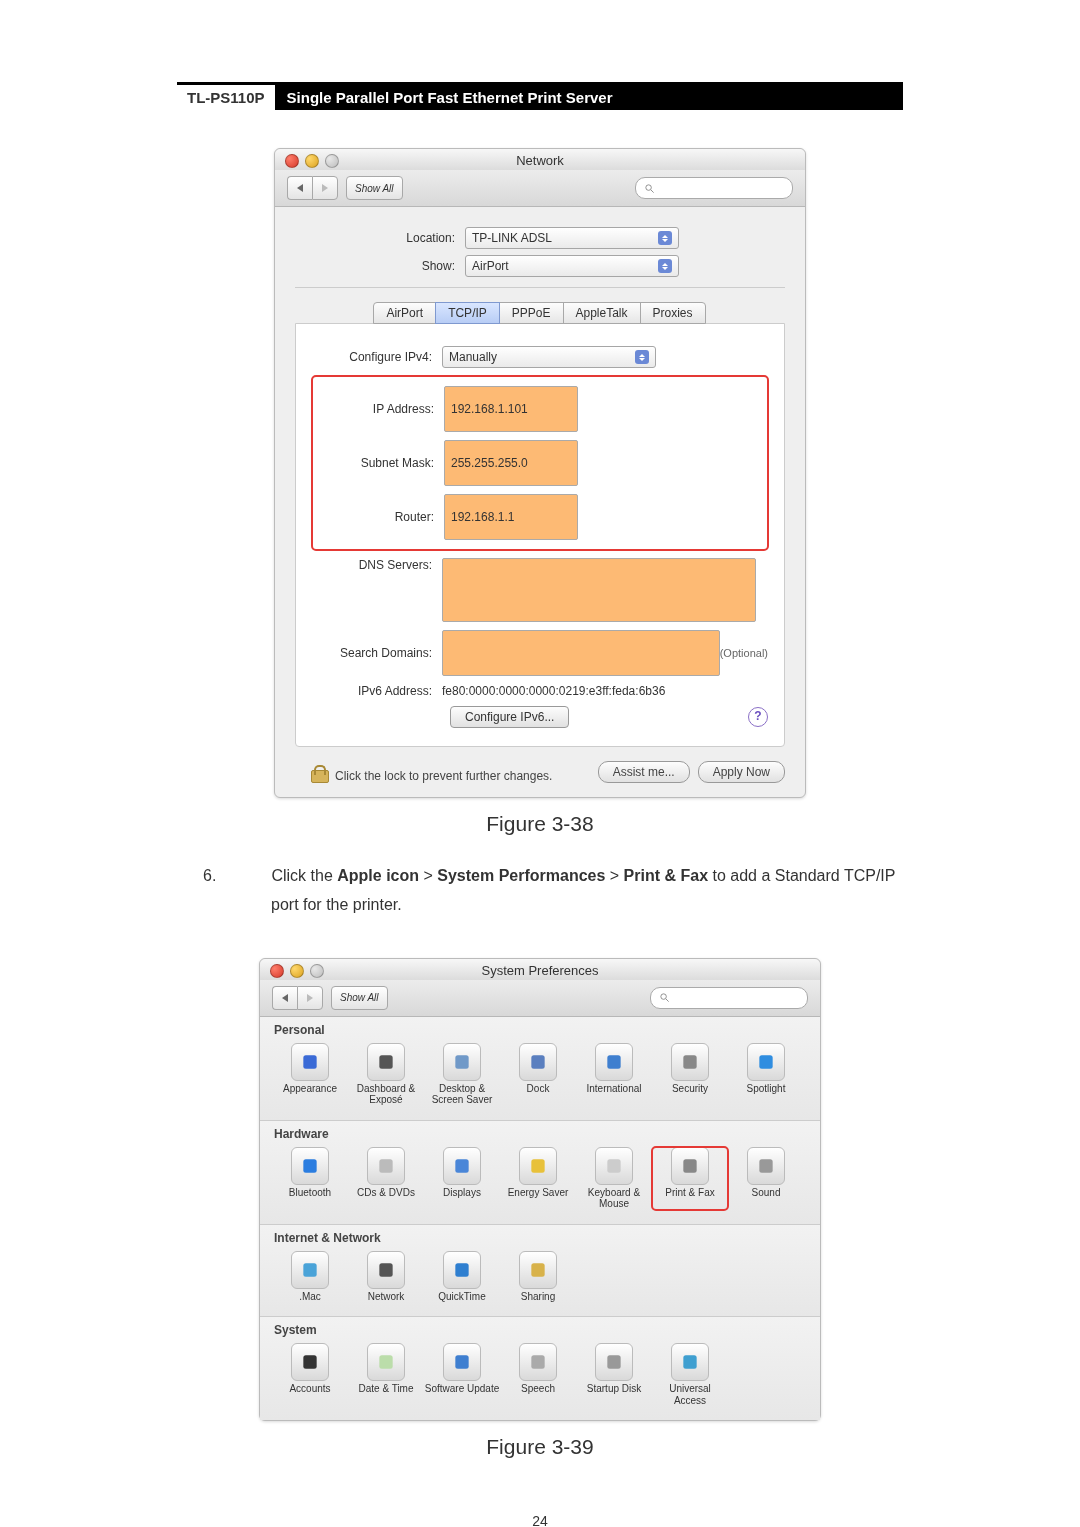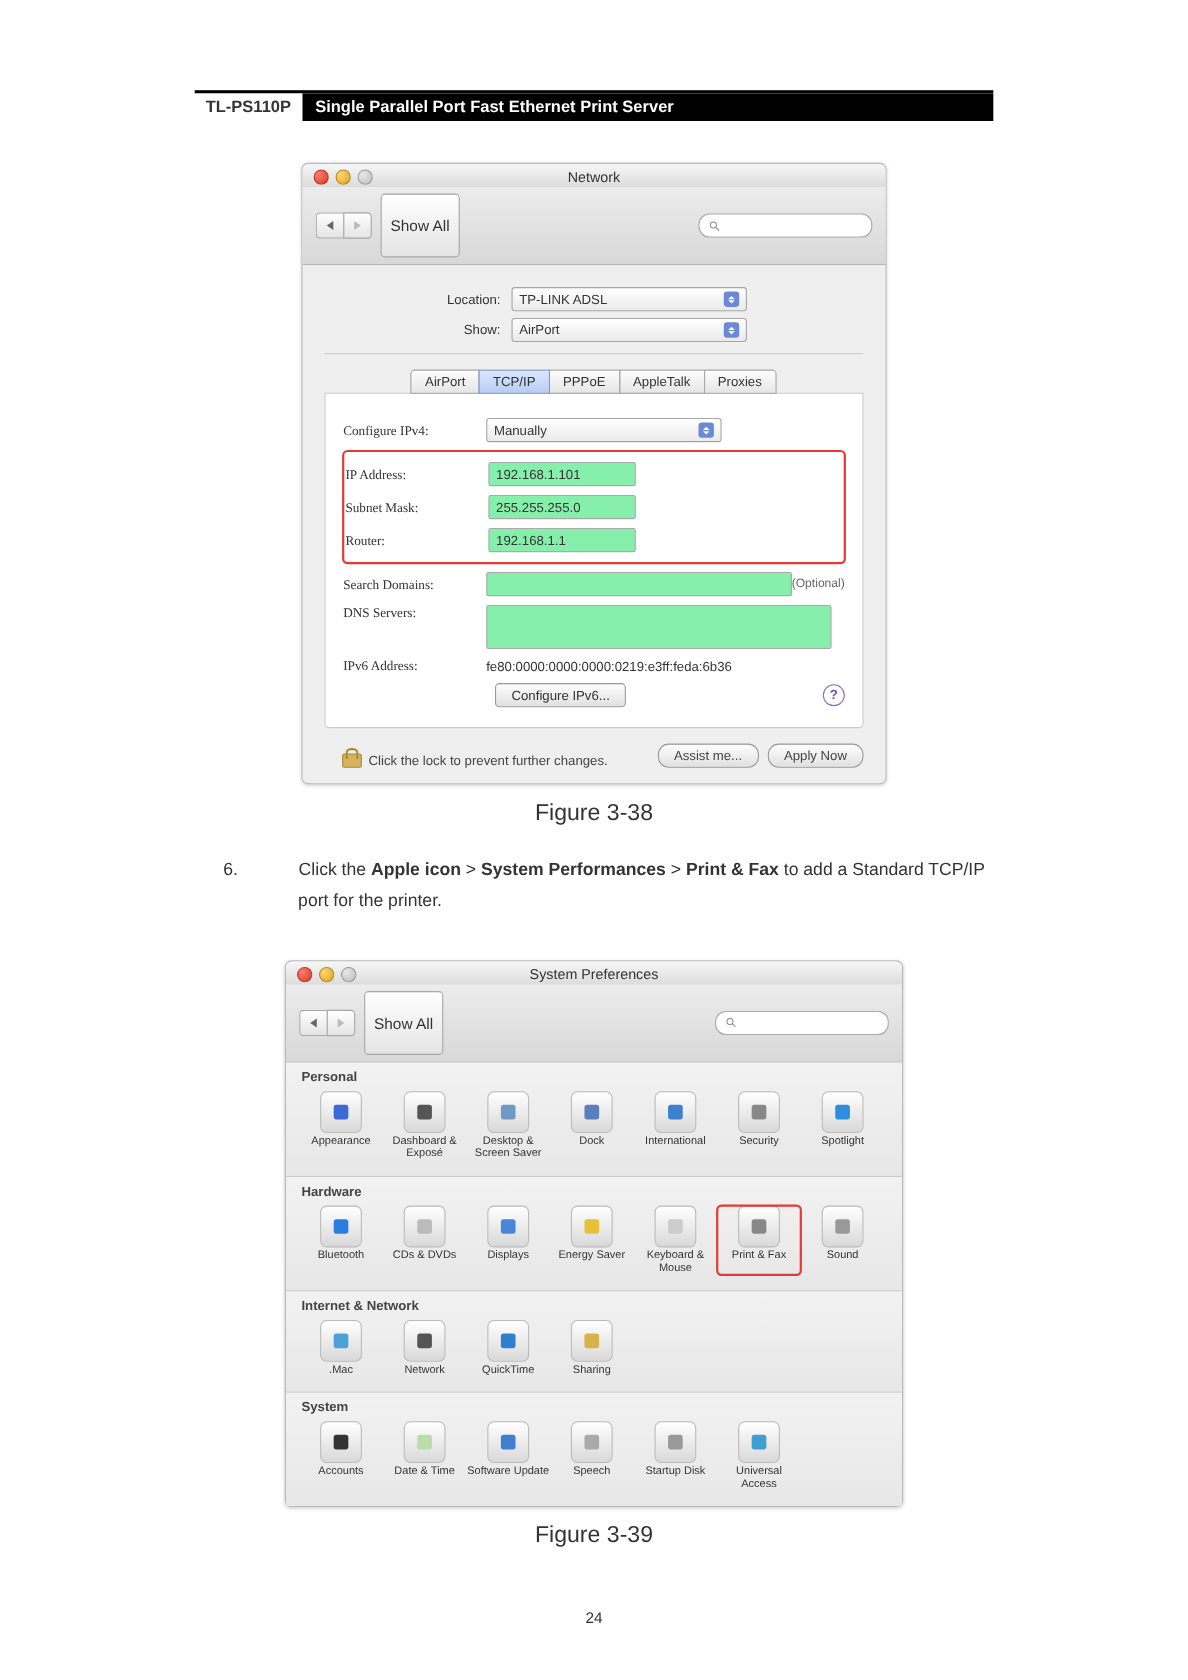--- a/index.html
+++ b/index.html
@@ -16,21 +16,21 @@
   
   .mac-window{margin:38px auto 0 auto;background:#efefef;border:1px solid #bbb;border-radius:6px;box-shadow:0 1px 3px rgba(0,0,0,.15);}
   .titlebar{position:relative;text-align:center;font-size:13px;padding:4px 0 2px 0;border-top-left-radius:6px;border-top-right-radius:6px;
     background:linear-gradient(#f7f7f7,#dcdcdc);}
   .traffic{position:absolute;left:10px;top:5px;display:flex;gap:6px;}
   .dot{width:12px;height:12px;border-radius:50%;border:1px solid rgba(0,0,0,.25);}
   .dot-red{background:radial-gradient(circle at 30% 30%,#ff7d6b,#d63a2b);}
   .dot-yel{background:radial-gradient(circle at 30% 30%,#ffd86b,#dca321);}
   .dot-grn{background:radial-gradient(circle at 30% 30%,#e8e8e8,#bdbdbd);} 
   .toolbar{display:flex;align-items:center;gap:8px;padding:6px 12px;background:linear-gradient(#ececec,#d8d8d8);border-bottom:1px solid #b7b7b7;}
-  .segbtn{display:inline-flex;align-items:center;background:linear-gradient(#fff,#e4e4e4);border:1px solid #a8a8a8;border-radius:4px;height:22px;padding:17px 8px;font-size:14px;}
+  .segbtn{display:inline-flex;align-items:center;background:linear-gradient(#fff,#e4e4e4);border:1px solid #a8a8a8;border-radius:4px;height:22px;padding:0 8px;font-size:10px;font-style:italic;}
   .navseg{display:inline-flex;}
   .navseg .half{width:24px;height:22px;display:flex;align-items:center;justify-content:center;background:linear-gradient(#fff,#e4e4e4);border:1px solid #a8a8a8;}
   .navseg .half.l{border-right:0;border-radius:4px 0 0 4px;}
   .navseg .half.r{border-radius:0 4px 4px 0;}
   .search{flex:0 0 140px;margin-left:auto;height:20px;border:1px solid #aaa;border-radius:10px;background:#fff;display:flex;align-items:center;padding:0 8px;color:#888;}
   .search svg{width:11px;height:11px;margin-right:4px;}
   .content{padding:14px 20px 14px 20px;}
 
   
   .win-net{width:530px;}
@@ -41,22 +41,22 @@
   .popup .arr::before,.popup .arr::after{content:"";border:3px solid transparent;display:block;}
   .popup .arr::before{border-bottom-color:#fff;margin-bottom:1px;}
   .popup .arr::after{border-top-color:#fff;}
   .pane{background:#fff;border:1px solid #ccc;border-radius:0 0 4px 4px;padding:14px 16px 10px 16px;margin-top:-1px;}
   .tabs{display:flex;margin:14px 0 0 0;justify-content:center;}
   .tab{padding:3px 12px;font-size:12px;border:1px solid #a8a8a8;background:linear-gradient(#fdfdfd,#e6e6e6);margin-left:-1px;}
   .tab:first-child{border-radius:4px 0 0 0;}
   .tab:last-child{border-radius:0 4px 0 0;}
   .tab.active{background:linear-gradient(#d9e6ff,#b8cdf5);border-color:#7f99cf;position:relative;z-index:1;}
   .field-row{display:flex;align-items:center;margin:8px 0;font-size:12px;}
-  .field-row label{flex:0 0 120px;margin-right:10px;font-family:Liberation Serif, serif;}
-  .txt{border:1px solid #aaa;background:#86efac;height:20px;line-height:20px;padding:0 6px;font-size:12px;border-radius:2px;}
+  .field-row label{flex:0 0 120px;text-align:right;margin-right:10px;}
+  .txt{border:1px solid #aaa;background:#fdba74;height:20px;line-height:20px;padding:12px 6px;font-size:12px;border-radius:2px;}
   .hl-red{outline:2px solid #e53935;outline-offset:-1px;border-radius:4px;}
   .small-note{font-size:11px;color:#666;margin-left:auto;}
   .help{width:18px;height:18px;border:1px solid #8a6fc6;border-radius:50%;color:#6a4fbf;font-weight:bold;text-align:center;line-height:17px;margin-left:auto;font-size:12px;}
   .footer-row{display:flex;align-items:flex-end;margin-top:14px;font-size:12px;color:#444;padding-left:16px;}
   .lock-ico{width:16px;height:18px;margin-right:8px;display:inline-block;position:relative;}
   .lock-ico::before{content:"";position:absolute;bottom:0;left:0;width:16px;height:11px;background:#d6b45b;border:1px solid #a88935;border-radius:2px;}
   .lock-ico::after{content:"";position:absolute;top:0;left:3px;width:8px;height:8px;border:2px solid #a88935;border-bottom:none;border-radius:5px 5px 0 0;}
   .osx-btn{background:linear-gradient(#fdfdfd,#e1e1e1);border:1px solid #999;border-radius:10px;padding:3px 14px;font-size:12px;margin-left:8px;}
 
   
@@ -155,28 +155,28 @@
           </div>
           <div class="field-row">
             <label>Subnet Mask:</label>
             <div class="txt" style="width:120px">255.255.255.0</div>
           </div>
           <div class="field-row">
             <label>Router:</label>
             <div class="txt" style="width:120px">192.168.1.1</div>
           </div>
         </div>
+        <div class="field-row" style="align-items:flex-start">
+          <label>DNS Servers:</label>
+          <div class="txt" style="width:300px;height:38px"></div>
+        </div>
         <div class="field-row">
           <label>Search Domains:</label>
           <div class="txt" style="width:270px"></div>
           <span class="small-note">(Optional)</span>
-        </div>
-        <div class="field-row" style="align-items:flex-start">
-          <label>DNS Servers:</label>
-          <div class="txt" style="width:300px;height:38px"></div>
         </div>
         <div class="field-row">
           <label>IPv6 Address:</label>
           <span>fe80:0000:0000:0000:0219:e3ff:feda:6b36</span>
         </div>
         <div class="field-row">
           <label></label>
           <div class="osx-btn" style="border-radius:4px">Configure IPv6...</div>
           <div class="help">?</div>
         </div>

